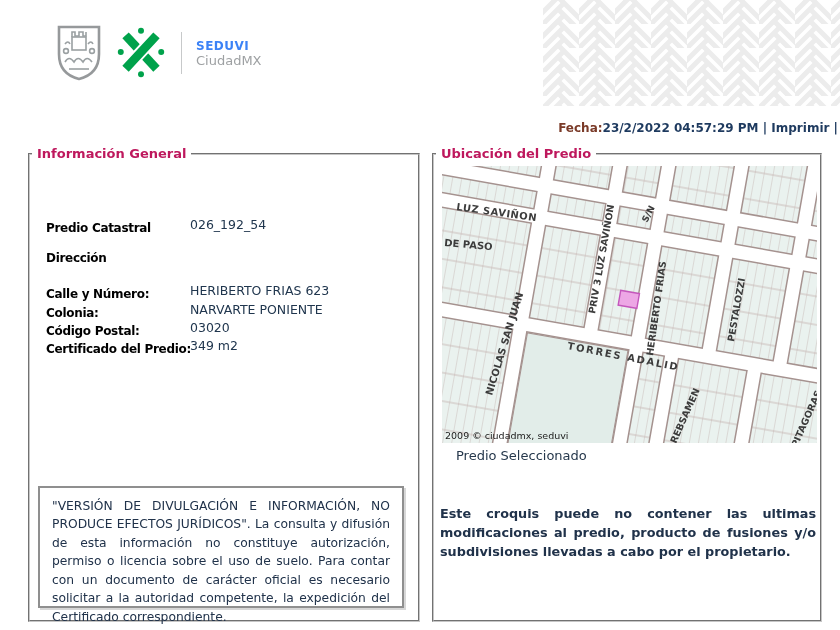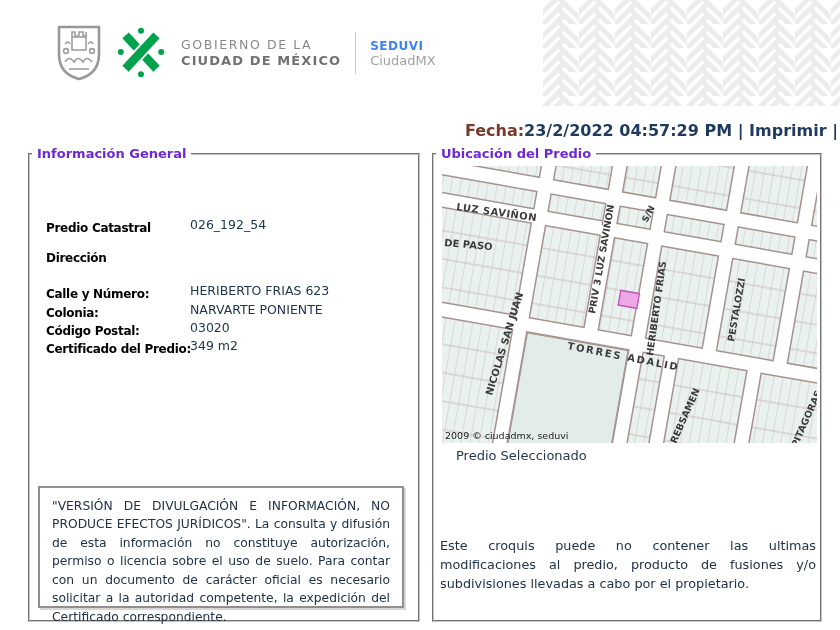--- a/index.html
+++ b/index.html
@@ -12,49 +12,49 @@
   .gov-text{margin-left:14px;line-height:1.25;}
   .gov-line1{font-size:12.5px;letter-spacing:1.6px;color:#86898B;}
   .gov-line2{font-size:13px;font-weight:bold;letter-spacing:1.1px;color:#6F7274;}
   .brand-divider{width:1px;height:42px;background:#c7c9ca;margin:0 14px;}
   .agency .agency-name{font-size:12px;font-weight:bold;color:#3b82f6;letter-spacing:.5px;}
   .agency .agency-portal{font-size:13px;color:#9EA1A3;}
 
   .herringbone{position:absolute;left:543px;top:0;width:297px;height:106px;}
 
   
-  .dateline{position:absolute;top:121px;right:2px;font-size:16px;font-weight:bold;white-space:pre;}
+  .dateline{position:absolute;top:121px;right:2px;font-size:12px;font-weight:bold;white-space:pre;}
   .dateline .d-label{color:#7A3A28;}
   .dateline .d-value,.dateline .d-sep{color:#1E3A5F;}
   .dateline a{color:#1E3A5F;text-decoration:none;}
 
   
   fieldset{position:absolute;margin:0;padding:0;border:2px groove #c6c6c6;background:#fff;}
-  fieldset legend{font-size:13px;font-weight:bold;color:#6d28d9;padding:0 5px;margin-left:2px;}
+  fieldset legend{font-size:13px;font-weight:bold;color:#be185d;padding:0 5px;margin-left:2px;}
   .fs-left{left:28px;top:146px;width:392px;height:476px;box-sizing:border-box;}
   .fs-right{left:432px;top:146px;width:390px;height:476px;box-sizing:border-box;}
   .inner{position:relative;width:100%;height:100%;}
 
   
   .row{position:absolute;left:16px;white-space:nowrap;}
   .row .lbl{display:inline-block;font-size:12px;font-weight:bold;color:#000;letter-spacing:-0.3px;}
   .row .val{position:absolute;left:144px;top:0;font-size:12.5px;color:#20364E;white-space:nowrap;}
   .r-cuenta{top:56px;}  .r-direccion{top:86px;}
   .r-calle{top:122px;text-align:center;}  .r-colonia{top:141px;}
   .r-codigo{top:159px;} .r-superficie{top:177px;}
 
   .disclaimer-box{position:absolute;left:8px;top:325px;width:366px;height:122px;box-sizing:border-box;
     border:2px solid #8f8f8f;box-shadow:2px 2px 0 #d7d7d7;padding:9px 12px;
     font-size:12.3px;line-height:1.5;color:#20324A;text-align:justify;}
 
   
   .map-wrap{position:absolute;left:8px;top:5px;width:375px;height:277px;background:#fff;}
   .predio-label{position:absolute;left:22px;top:287px;font-size:13px;color:#26384C;}
-  .map-note{position:absolute;left:6px;top:375px;width:376px;font-size:12.8px;line-height:1.5;
-    color:#20324A;text-align:justify;}
+  .map-note{position:absolute;left:6px;top:343px;width:376px;font-size:12.8px;line-height:1.5;
+    color:#20324A;text-align:justify;font-weight:bold;}
 
   .map-street-label{font-weight:bold;fill:#3c3c3c;}
   .map-copy{fill:#222;}
 </style>
 </head>
 <body>
 
 <div class="page">
 
   <div class="brand">
@@ -74,24 +74,20 @@
       <g stroke-linecap="square">
         <path d="M14 13 L40 41" stroke="#00A24B" stroke-width="9"></path>
         <path d="M40 13 L14 41" stroke="#ffffff" stroke-width="13"></path>
         <path d="M40 13 L14 41" stroke="#00A24B" stroke-width="9"></path>
       </g>
       <circle cx="6" cy="27" r="3.1" fill="#00A24B"></circle>
       <circle cx="27" cy="5" r="3.1" fill="#00A24B"></circle>
       <circle cx="48" cy="27" r="3.1" fill="#00A24B"></circle>
       <circle cx="27" cy="50" r="3.1" fill="#00A24B"></circle>
     </svg>
-    <div class="gov-text">
-      <div class="gov-line1">GOBIERNO DE LA</div>
-      <div class="gov-line2">CIUDAD DE MÉXICO</div>
-    </div>
     <div class="brand-divider"></div>
     <div class="agency">
       <div class="agency-name">SEDUVI</div>
       <div class="agency-portal">CiudadMX</div>
     </div>
   </div>
 
   <div class="herringbone">
     <svg width="297" height="106">
       <defs>

